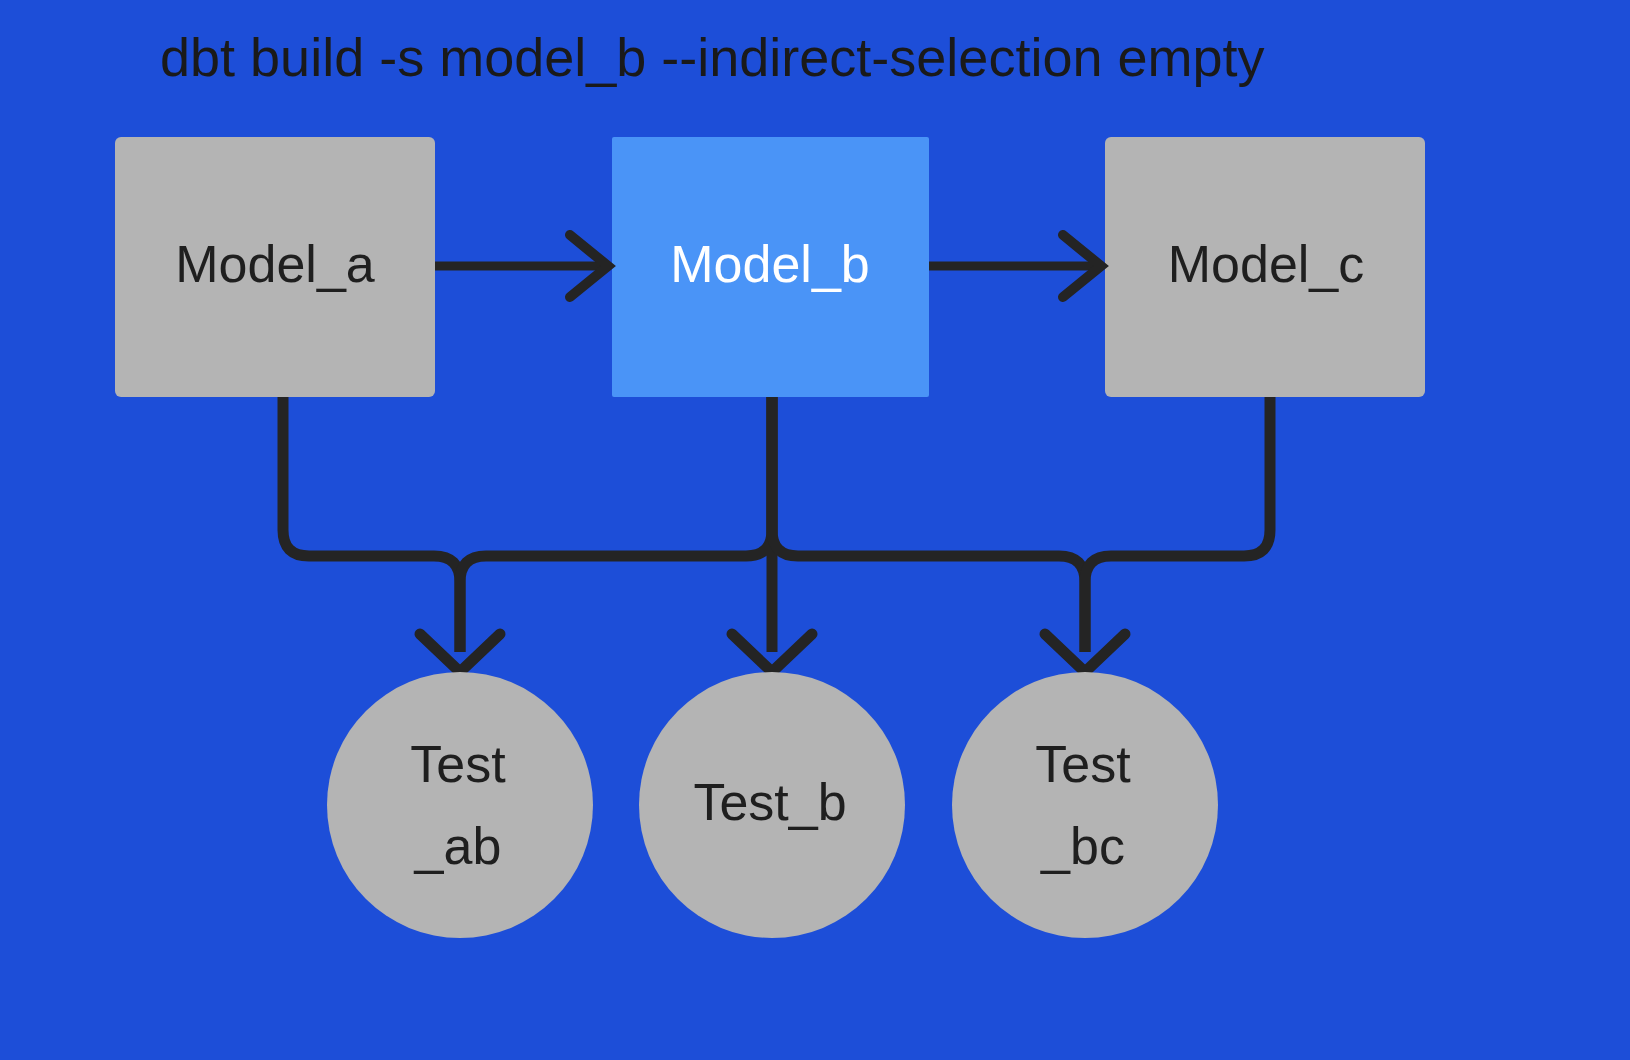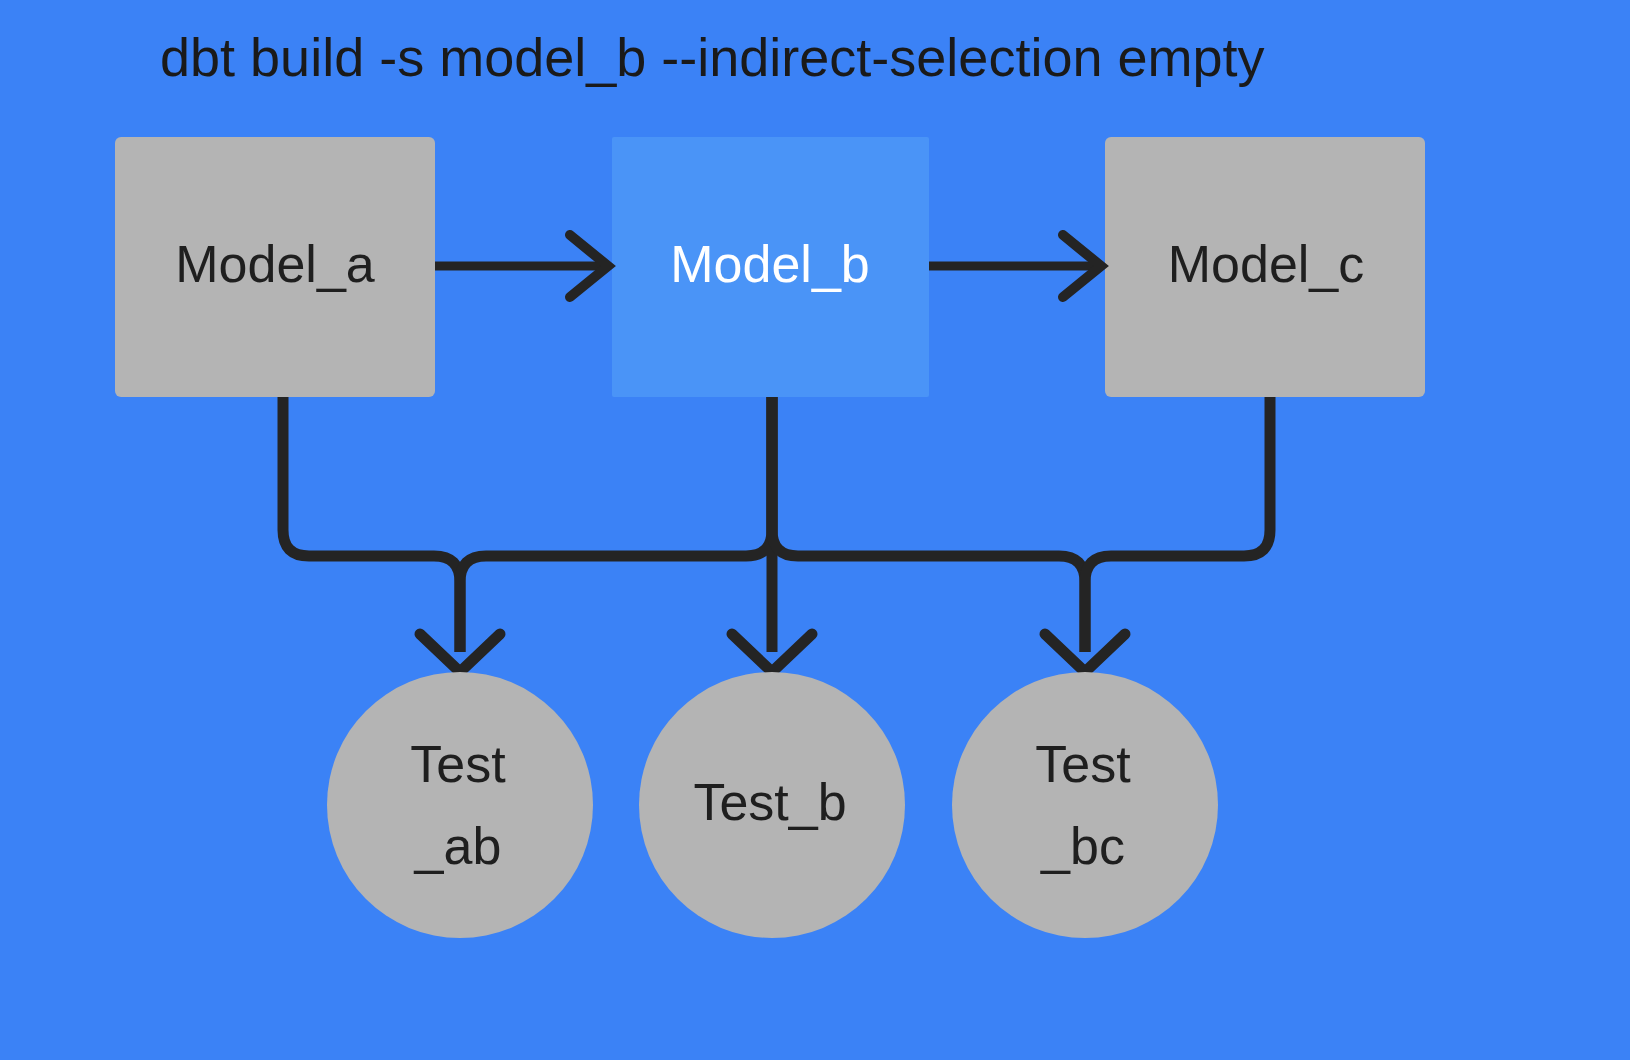--- a/index.html
+++ b/index.html
@@ -10,21 +10,21 @@
   body {
     width: 1630px;
     height: 1060px;
     font-family: "Liberation Sans", sans-serif;
     overflow: hidden;
   }
   #canvas {
     position: relative;
     width: 1630px;
     height: 1060px;
-    background: #3b82f6;
+    background: #1d4ed8;
   }
   svg.diagram {
     position: absolute;
     top: 0;
     left: 0;
     width: 1630px;
     height: 1060px;
   }
   .node-label {
     font-family: "Liberation Sans", sans-serif;

